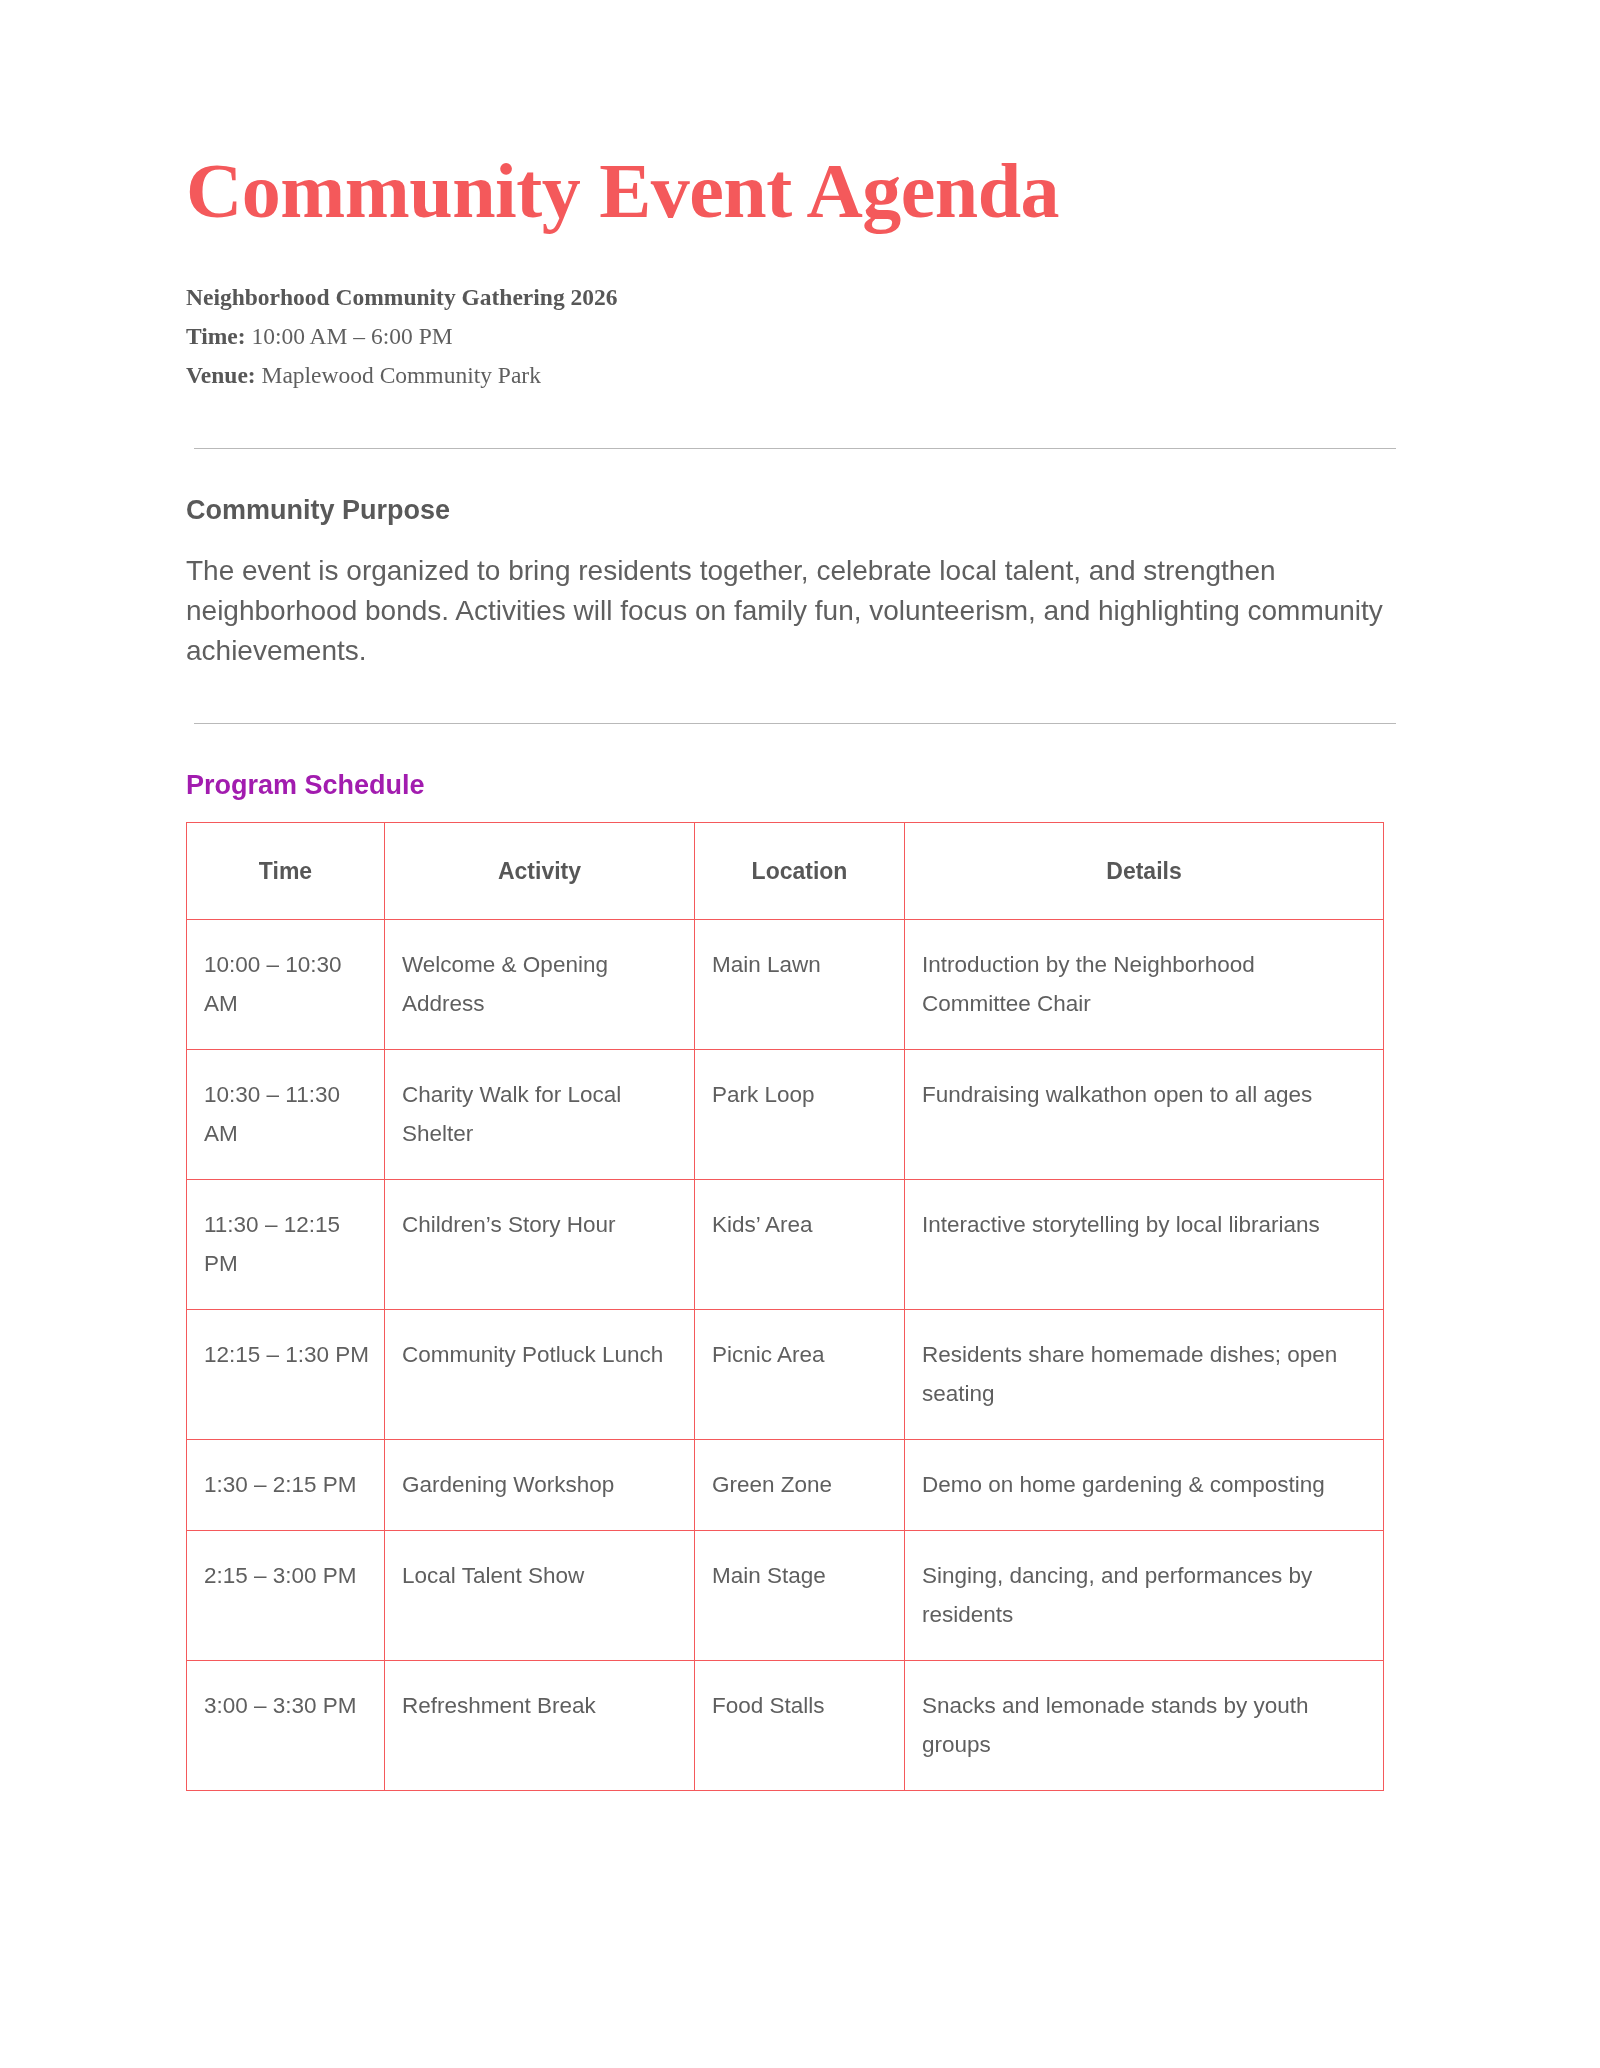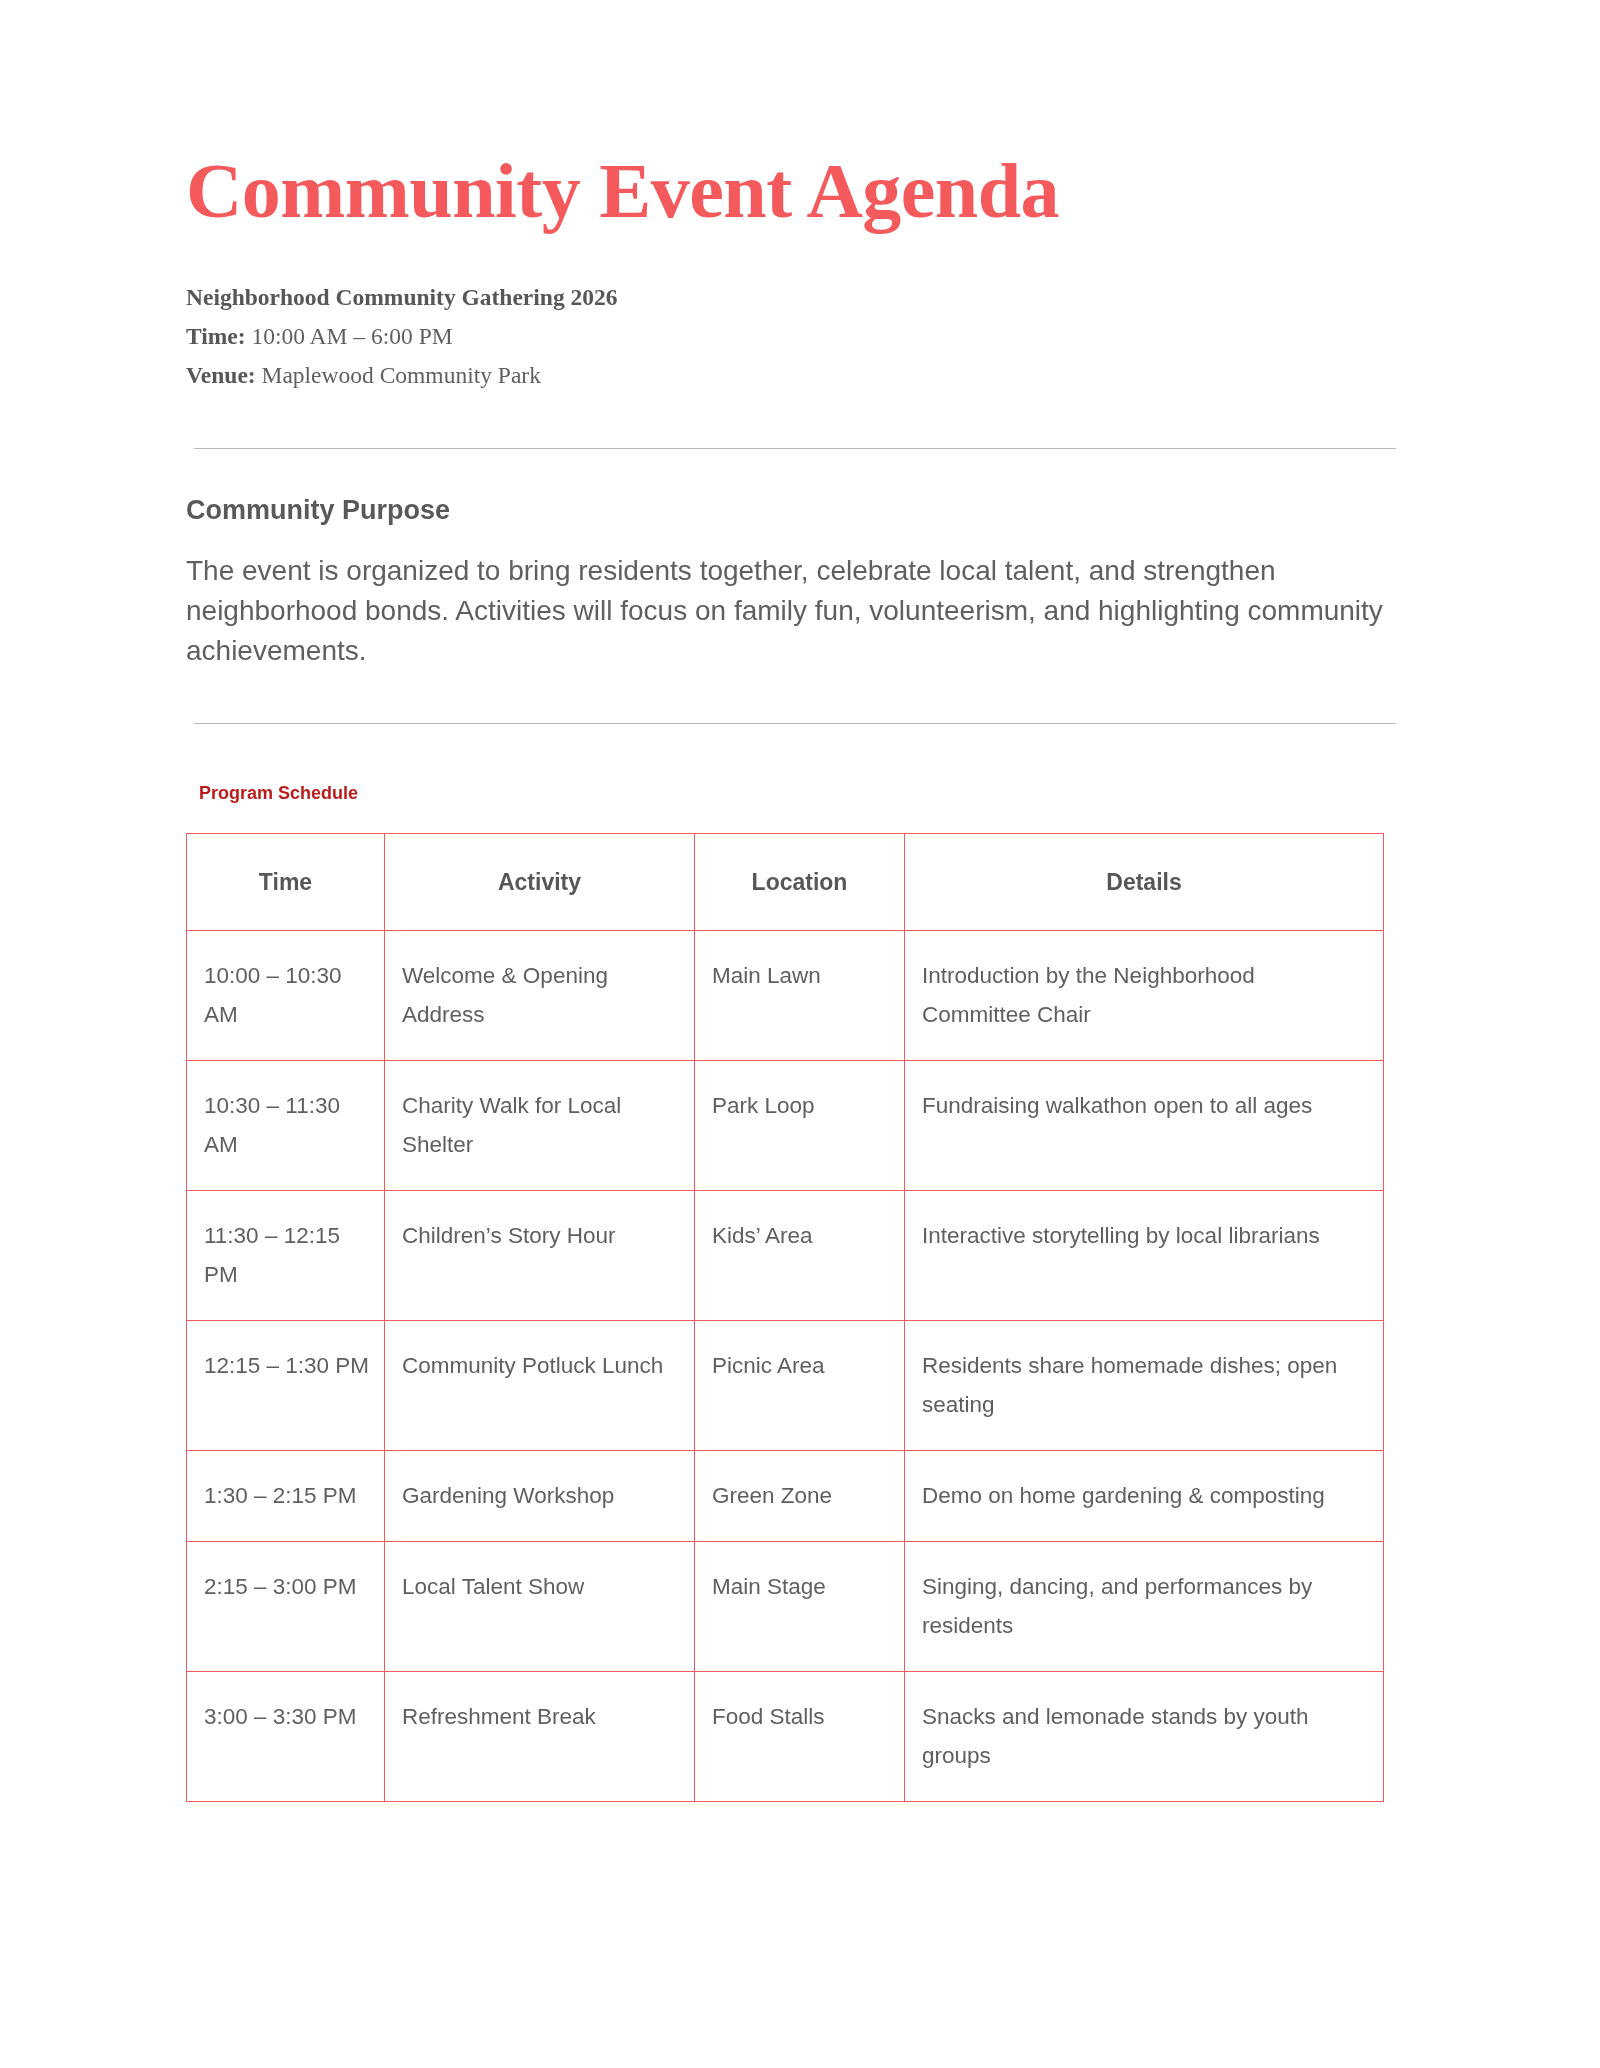--- a/index.html
+++ b/index.html
@@ -78,30 +78,30 @@
   .purpose-text {
     font-size: 28px;
     line-height: 40px;
     color: #5f5f5f;
     margin: 0;
     padding-top: 25px;
     width: 1215px;
   }
 
   .sched-heading {
-    font-size: 18px;
-    font-weight: bold;
-    color: #b91c1c;
-    margin: 13px;
+    font-size: 27px;
+    font-weight: bold;
+    color: #a21caf;
+    margin: 0;
     padding-top: 46px;
   }
 
   
   table.schedule {
-    margin-top: 29px;
+    margin-top: 21px;
     border-collapse: collapse;
     width: 1197px;
     table-layout: fixed;
   }
   table.schedule th,
   table.schedule td {
     border: 1.3px solid #F4595B;
     vertical-align: top;
     font-size: 22.5px;
     line-height: 39px;

